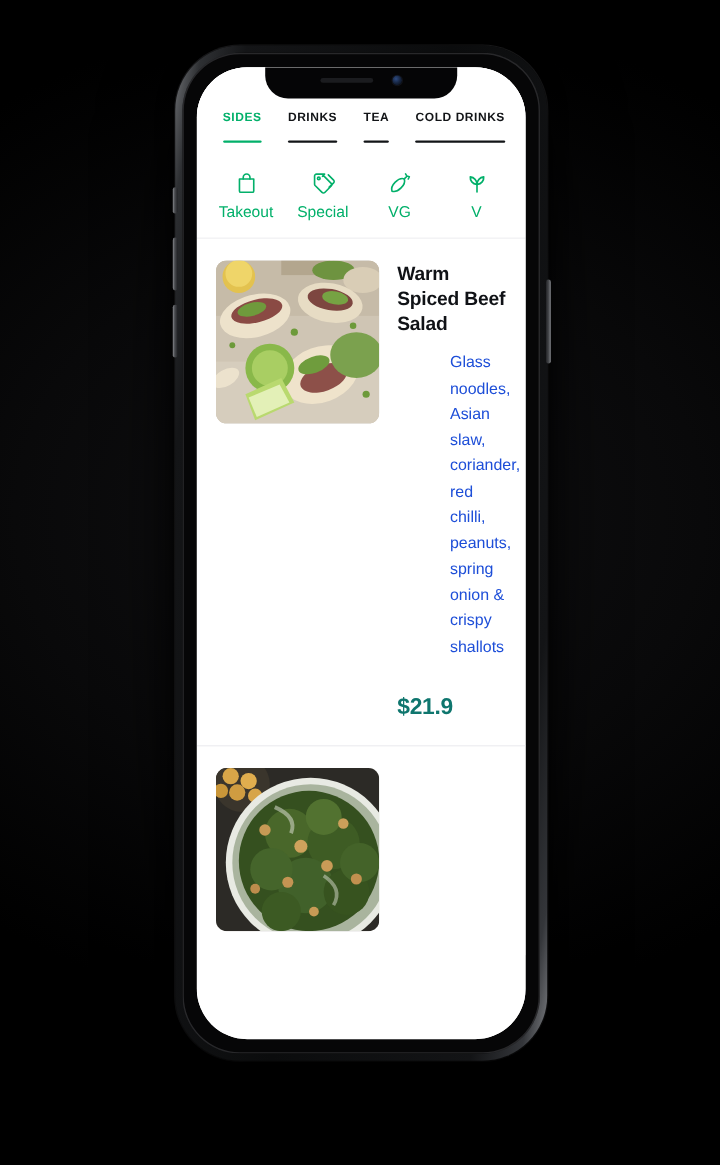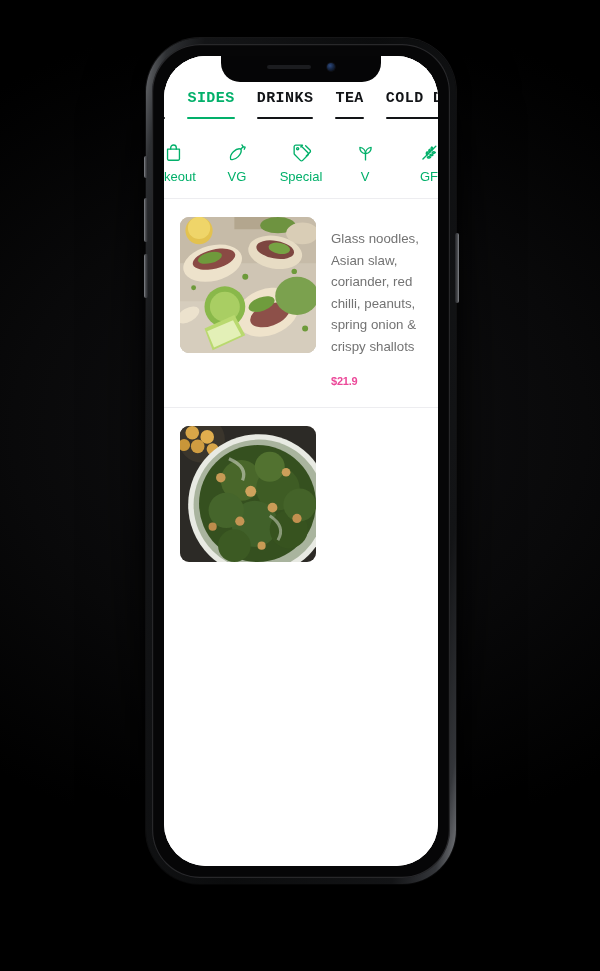--- a/index.html
+++ b/index.html
@@ -131,26 +131,25 @@
     background: #fff;
   }
   .tab {
     flex: 0 0 auto;
     padding: 0 11px;
     text-align: center;
     cursor: pointer;
   }
   .tab .tab-label {
     display: block;
-    font-size: 15px;
+    font-size: 10px;
     font-weight: bold;
     letter-spacing: 0.45px;
     color: #121417;
     line-height: 17px;
-    font-family: Liberation Mono, monospace;
   }
   .tab .tab-rule {
     display: block;
     height: 2.2px;
     background: #121417;
     margin-top: 10px;
     border-radius: 2px;
   }
   .tab.first { padding-left: 6px; margin-left: -14px; }
   .tab.active .tab-label { color: #02b06a; }
@@ -211,27 +210,28 @@
     font-size: 16px;
     font-weight: bold;
     line-height: 21px;
     color: #101216;
     letter-spacing: -0.15px;
   }
   .item-desc {
     margin-top: 10px;
     font-size: 13.3px;
     line-height: 21.5px;
-    color: #737373;
+    color: #1d4ed8;
+    margin-left: 44px;
   }
   .item-price {
-    margin-top: 18px;
-    font-size: 11px;
+    margin-top: 30px;
+    font-size: 19px;
     font-weight: bold;
-    color: #ec4899;
+    color: #0f766e;
     letter-spacing: -0.2px;
   }
 </style>
 </head>
 <body>
 
 <div id="stage">
 
   <div id="phone">
 
@@ -272,43 +272,34 @@
                 <span class="tab-rule"></span>
               </div>
             </div>
 
           <div id="filters">
               <div class="filter"><span><svg viewBox="0 0 24 24" width="21" height="21" fill="none" stroke="#02b06a" stroke-width="1.55" stroke-linecap="round" stroke-linejoin="round">
                     <path d="M5.2 8.2h13.6v11.3a1.3 1.3 0 0 1-1.3 1.3H6.5a1.3 1.3 0 0 1-1.3-1.3V8.2z"></path>
                     <path d="M8.8 8.2V6.6a3.2 3.2 0 0 1 6.4 0v1.6"></path>
                   </svg></span><div class="filter-label">Takeout</div></div>
               <div class="filter"><span><svg viewBox="0 0 24 24" width="21" height="21" fill="none" stroke="#02b06a" stroke-width="1.55" stroke-linecap="round" stroke-linejoin="round">
+                    <path d="M13.1 3.6H5.4A1.8 1.8 0 0 0 3.6 5.4v7.7c0 .5.2.9.5 1.3l6.6 6.6a1.8 1.8 0 0 0 2.6 0l6.1-6.1a1.8 1.8 0 0 0 0-2.6l-6.6-6.6a1.8 1.8 0 0 0-1.7-.1z"></path>
+                    <circle cx="7.6" cy="7.6" r="1.25"></circle>
+                    <path d="M16.7 4.2l5 5a1.8 1.8 0 0 1 0 2.6l-4.2 4.2"></path>
+                  </svg></span><div class="filter-label">Special</div></div>
+              <div class="filter"><span><svg viewBox="0 0 24 24" width="21" height="21" fill="none" stroke="#02b06a" stroke-width="1.55" stroke-linecap="round" stroke-linejoin="round">
                     <path d="M4.2 19.8c2.3.8 5.9-.4 8.6-3.1 2.7-2.7 3.9-6.3 3.1-8.6-2.3-.8-5.9.4-8.6 3.1-2.7 2.7-3.9 6.3-3.1 8.6z"></path>
                     <path d="M15.9 8.1l2.3-2.3"></path>
                     <path d="M17.1 3.3l1.3 2.1 2.3.6-1 2.2"></path>
                   </svg></span><div class="filter-label">VG</div></div>
               <div class="filter"><span><svg viewBox="0 0 24 24" width="21" height="21" fill="none" stroke="#02b06a" stroke-width="1.55" stroke-linecap="round" stroke-linejoin="round">
-                    <path d="M13.1 3.6H5.4A1.8 1.8 0 0 0 3.6 5.4v7.7c0 .5.2.9.5 1.3l6.6 6.6a1.8 1.8 0 0 0 2.6 0l6.1-6.1a1.8 1.8 0 0 0 0-2.6l-6.6-6.6a1.8 1.8 0 0 0-1.7-.1z"></path>
-                    <circle cx="7.6" cy="7.6" r="1.25"></circle>
-                    <path d="M16.7 4.2l5 5a1.8 1.8 0 0 1 0 2.6l-4.2 4.2"></path>
-                  </svg></span><div class="filter-label">Special</div></div>
-              <div class="filter"><span><svg viewBox="0 0 24 24" width="21" height="21" fill="none" stroke="#02b06a" stroke-width="1.55" stroke-linecap="round" stroke-linejoin="round">
                     <path d="M12 20.5v-7.2"></path>
                     <path d="M12 13.3C12 9.6 9.3 6.6 5.6 6.2c-.4 3.6 2.3 6.7 6 7.1h.4z"></path>
                     <path d="M12.4 13.3c3.7-.4 6.4-3.5 6-7.1-3.7.4-6.4 3.4-6.4 7.1z"></path>
                   </svg></span><div class="filter-label">V</div></div>
-              <div class="filter"><span><svg viewBox="0 0 24 24" width="21" height="21" fill="none" stroke="#02b06a" stroke-width="1.55" stroke-linecap="round" stroke-linejoin="round">
-                    <path d="M4.5 19.5L19.2 4.8"></path>
-                    <path d="M9.2 14.8c-1.1-1.1-1-2.6.1-3.7 1.1 1.1 1.2 2.6.1 3.7z"></path>
-                    <path d="M11.9 12.1c-1.1-1.1-1-2.6.1-3.7 1.1 1.1 1.2 2.6.1 3.7z"></path>
-                    <path d="M14.6 9.4c-1.1-1.1-1-2.6.1-3.7 1.1 1.1 1.2 2.6.1 3.7z"></path>
-                    <path d="M12.3 14.9c1.1 1.1 2.6 1 3.7-.1-1.1-1.1-2.6-1.2-3.7-.1z"></path>
-                    <path d="M15 12.2c1.1 1.1 2.6 1 3.7-.1-1.1-1.1-2.6-1.2-3.7-.1z"></path>
-                    <path d="M9.6 17.6c1.1 1.1 2.6 1 3.7-.1-1.1-1.1-2.6-1.2-3.7-.1z"></path>
-                  </svg></span><div class="filter-label">GF</div></div>
             </div>
 
           <div class="divider"></div>
 
           <div id="list">
               <div class="menu-item">
                 <div class="thumb">
                   <svg viewBox="0 0 100 100" preserveAspectRatio="xMidYMid slice">
       <rect width="100" height="100" fill="#cfc5b4"></rect>
       <rect y="0" width="100" height="34" fill="#c6bba8"></rect>
@@ -333,20 +324,21 @@
       <path d="M18 82 l22 -10 8 15 -24 11z" fill="#b9d96f"></path>
       <path d="M20 84 l19 -8 6 11 -20 9z" fill="#e3f0b7"></path>
       <ellipse cx="6" cy="72" rx="9" ry="5" fill="#ece2cd" transform="rotate(-30 6 72)"></ellipse>
       <circle cx="48" cy="44" r="2.2" fill="#6d9a3a"></circle>
                     <circle cx="84" cy="40" r="2" fill="#6d9a3a"></circle>
       <circle cx="10" cy="52" r="1.8" fill="#6d9a3a"></circle>
                     <circle cx="92" cy="82" r="2.2" fill="#6d9a3a"></circle>
     </svg>
                 </div>
                 <div class="item-body">
+                  <div class="item-title">Warm Spiced Beef Salad</div>
                   <div class="item-desc">Glass noodles, Asian slaw, coriander, red chilli, peanuts, spring onion &amp; crispy shallots</div>
                   <div class="item-price">$21.9</div>
                 </div>
               </div>
               <div class="divider"></div>
               <div class="menu-item">
                 <div class="thumb">
                   <svg viewBox="0 0 100 100" preserveAspectRatio="xMidYMid slice">
       <rect width="100" height="100" fill="#2c2a26"></rect>
       <circle cx="16" cy="10" r="17" fill="#3a352c"></circle>

